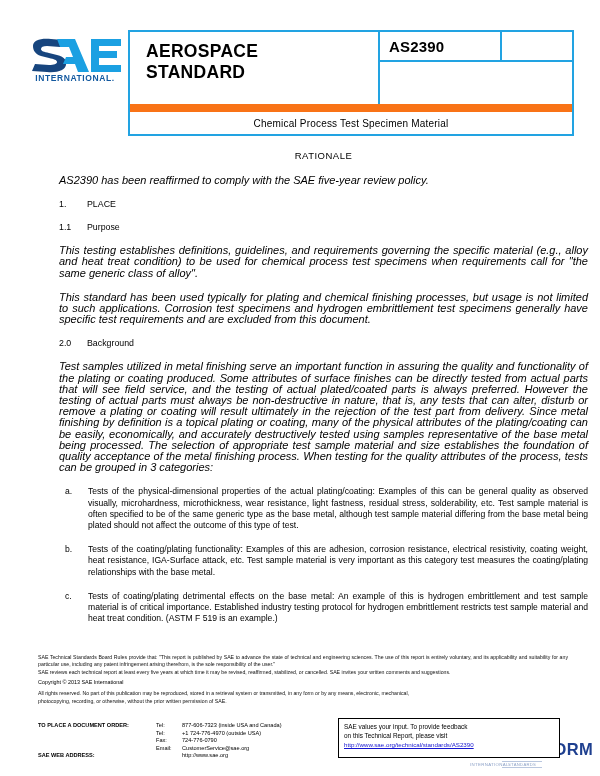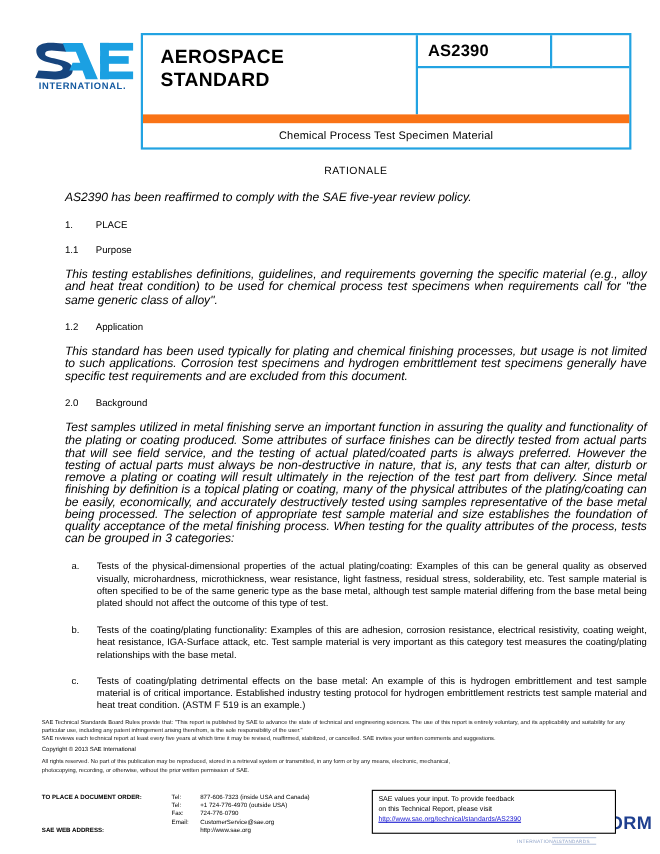--- a/index.html
+++ b/index.html
@@ -363,23 +363,20 @@
     <div class="heading">
       <span class="num">1.</span><span>PLACE</span>
     </div>
 
     <div class="heading">
       <span class="num">1.1</span><span>Purpose</span>
     </div>
 
     <p class="para">This testing establishes definitions, guidelines, and requirements governing the specific material (e.g., alloy and heat treat condition) to be used for chemical process test specimens when requirements call for "the same generic class of alloy".</p>
 
-    <div class="heading">
-      <span class="num">1.2</span><span>Application</span>
-    </div>
 
     <p class="para">This standard has been used typically for plating and chemical finishing processes, but usage is not limited to such applications. Corrosion test specimens and hydrogen embrittlement test specimens generally have specific test requirements and are excluded from this document.</p>
 
     <div class="heading">
       <span class="num">2.0</span><span>Background</span>
     </div>
 
     <p class="para">Test samples utilized in metal finishing serve an important function in assuring the quality and functionality of the plating or coating produced.  Some attributes of surface finishes can be directly tested from actual parts that will see field service, and the testing of actual plated/coated parts is always preferred.  However the testing of actual parts must always be non-destructive in nature, that is, any tests that can alter, disturb or remove a plating or coating will result ultimately in the rejection of the test part from delivery.  Since metal finishing by definition is a topical plating or coating, many of the physical attributes of the plating/coating can be easily, economically, and accurately destructively tested using samples representative of the base metal being processed.  The selection of appropriate test sample material and size establishes the foundation of quality acceptance of the metal finishing process.  When testing for the quality attributes of the process, tests can be grouped in 3 categories:</p>
 
     <div class="list-item">

